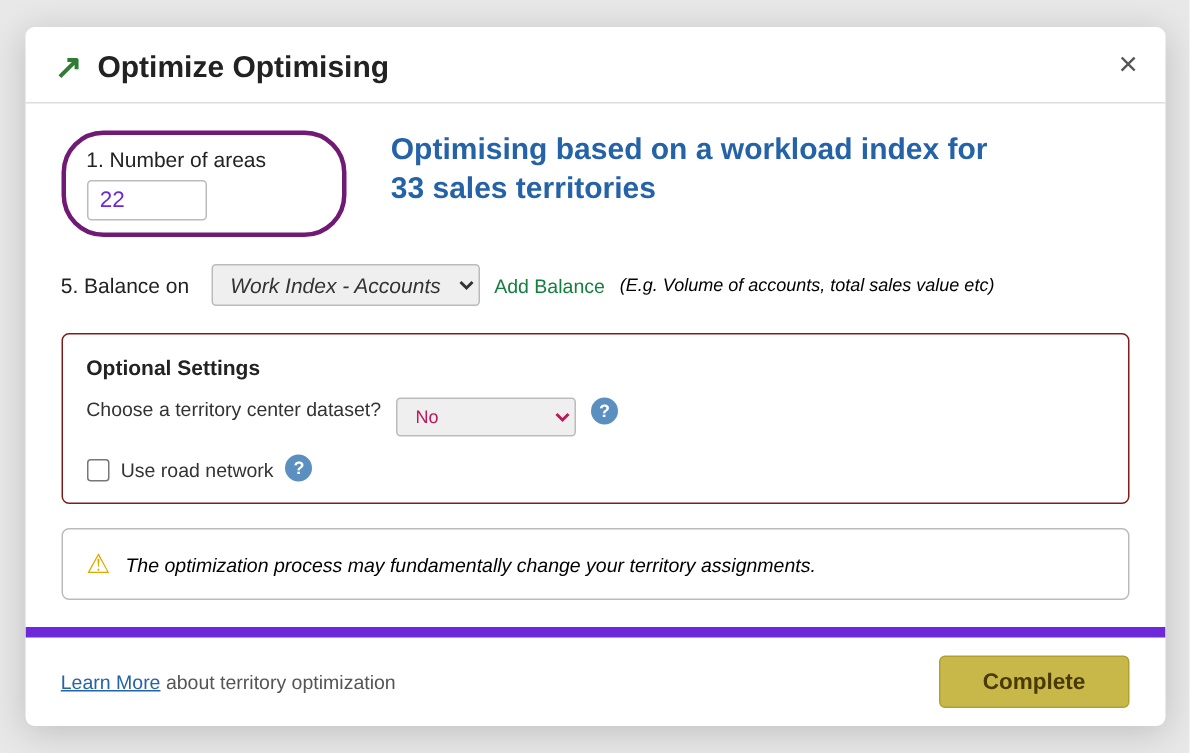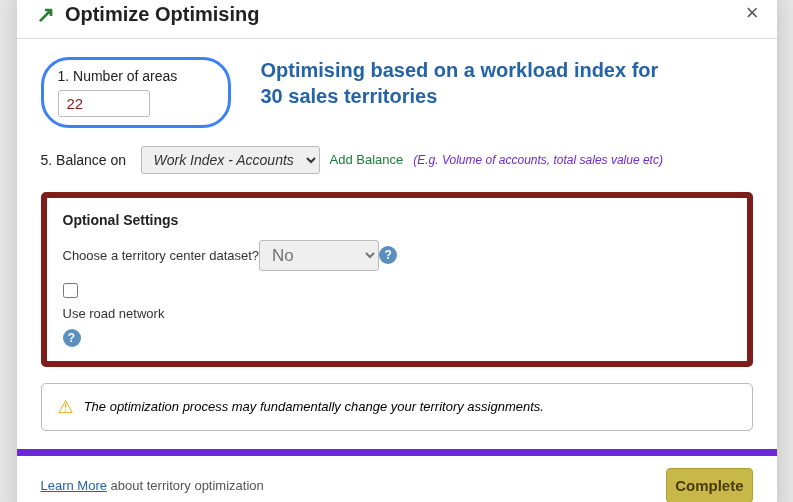--- a/index.html
+++ b/index.html
@@ -60,37 +60,37 @@
     .top-section {
       display: flex;
       align-items: flex-start;
       gap: 30px;
       margin-bottom: 18px;
     }
     .number-of-areas-group {
       display: flex;
       flex-direction: column;
       gap: 6px;
-      border: 3px solid #3b82f6;
+      border: 3px solid #701a75;
       border-radius: 28px;
       padding: 8px 18px 8px 14px;
       min-width: 190px;
     }
     .number-label {
       font-size: 14px;
       color: #222;
       font-weight: 500;
     }
     .number-input {
-      width: 92px;
+      width: 80px;
       padding: 4px 8px;
       border: 1px solid #bbb;
       border-radius: 3px;
       font-size: 15px;
-      color: #7f1d1d;
+      color: #6d28d9;
     }
     .optimising-text {
       color: #2563a8;
       font-size: 20px;
       font-weight: bold;
       line-height: 1.3;
       max-width: 400px;
     }
     .balance-row {
       display: flex;
@@ -112,71 +112,71 @@
       min-width: 170px;
       font-style: italic;
     }
     .add-balance-link {
       color: #15803d;
       font-size: 13px;
       text-decoration: none;
       cursor: pointer;
     }
     .add-balance-hint {
-      color: #6d28d9;
+      color: #000000;
       font-size: 12px;
       font-style: italic;
     }
     .optional-settings {
-      border: 6px solid #7f1d1d;
+      border: 1px solid #7f1d1d;
       border-radius: 5px;
       padding: 14px 16px;
       margin-bottom: 16px;
     }
     .optional-title {
       font-size: 14px;
       font-weight: bold;
       color: #222;
       margin-bottom: 12px;
     }
     .territory-center-row {
       display: flex;
-      align-items: center;
+      align-items: flex-start;
+      gap: 10px;
       margin-bottom: 12px;
     }
     .territory-label {
       font-size: 13px;
       color: #333;
     }
     .territory-select {
       padding: 4px 8px;
       border: 1px solid #bbb;
       border-radius: 3px;
-      font-size: 17px;
-      color: #737373;
+      font-size: 12px;
+      color: #be185d;
       min-width: 120px;
     }
     .help-icon {
       display: inline-flex;
       align-items: center;
       justify-content: center;
       width: 18px;
       height: 18px;
       background: #5b8fc0;
       border-radius: 50%;
       color: #fff;
       font-size: 12px;
       font-weight: bold;
       cursor: pointer;
     }
     .road-network-row {
       display: flex;
-      align-items: flex-start;
+      align-items: flex-end;
       gap: 8px;
-      flex-direction: column;
     }
     .road-checkbox {
       width: 15px;
       height: 15px;
       cursor: pointer;
     }
     .road-label {
       font-size: 13px;
       color: #333;
     }
@@ -214,21 +214,21 @@
     .learn-more-link {
       color: #2563a8;
       text-decoration: underline;
       cursor: pointer;
     }
     .complete-btn {
       background: #c8b84a;
       color: #4a3a00;
       border: 1px solid #b0a030;
       border-radius: 4px;
-      padding: 8px 8px;
+      padding: 8px 28px;
       font-size: 15px;
       font-weight: bold;
       cursor: pointer;
     }
   </style>
 </head>
 <body>
 
 <div class="dialog">
 
@@ -240,21 +240,21 @@
     <button class="close-btn">×</button>
   </div>
 
   <div class="dialog-body">
 
     <div class="top-section">
       <div class="number-of-areas-group">
         <label class="number-label">1. Number of areas</label>
         <input class="number-input" type="text" value="22" style="">
       </div>
-      <div class="optimising-text">Optimising based on a workload index for 30 sales territories</div>
+      <div class="optimising-text">Optimising based on a workload index for 33 sales territories</div>
     </div>
 
     <div class="balance-row">
       <span class="balance-label">5. Balance on</span>
       <select class="balance-select">
         <option>Work Index - Accounts</option>
         <option>Volume of accounts</option>
         <option>Total sales value</option>
       </select>
       <a class="add-balance-link">Add Balance</a>

